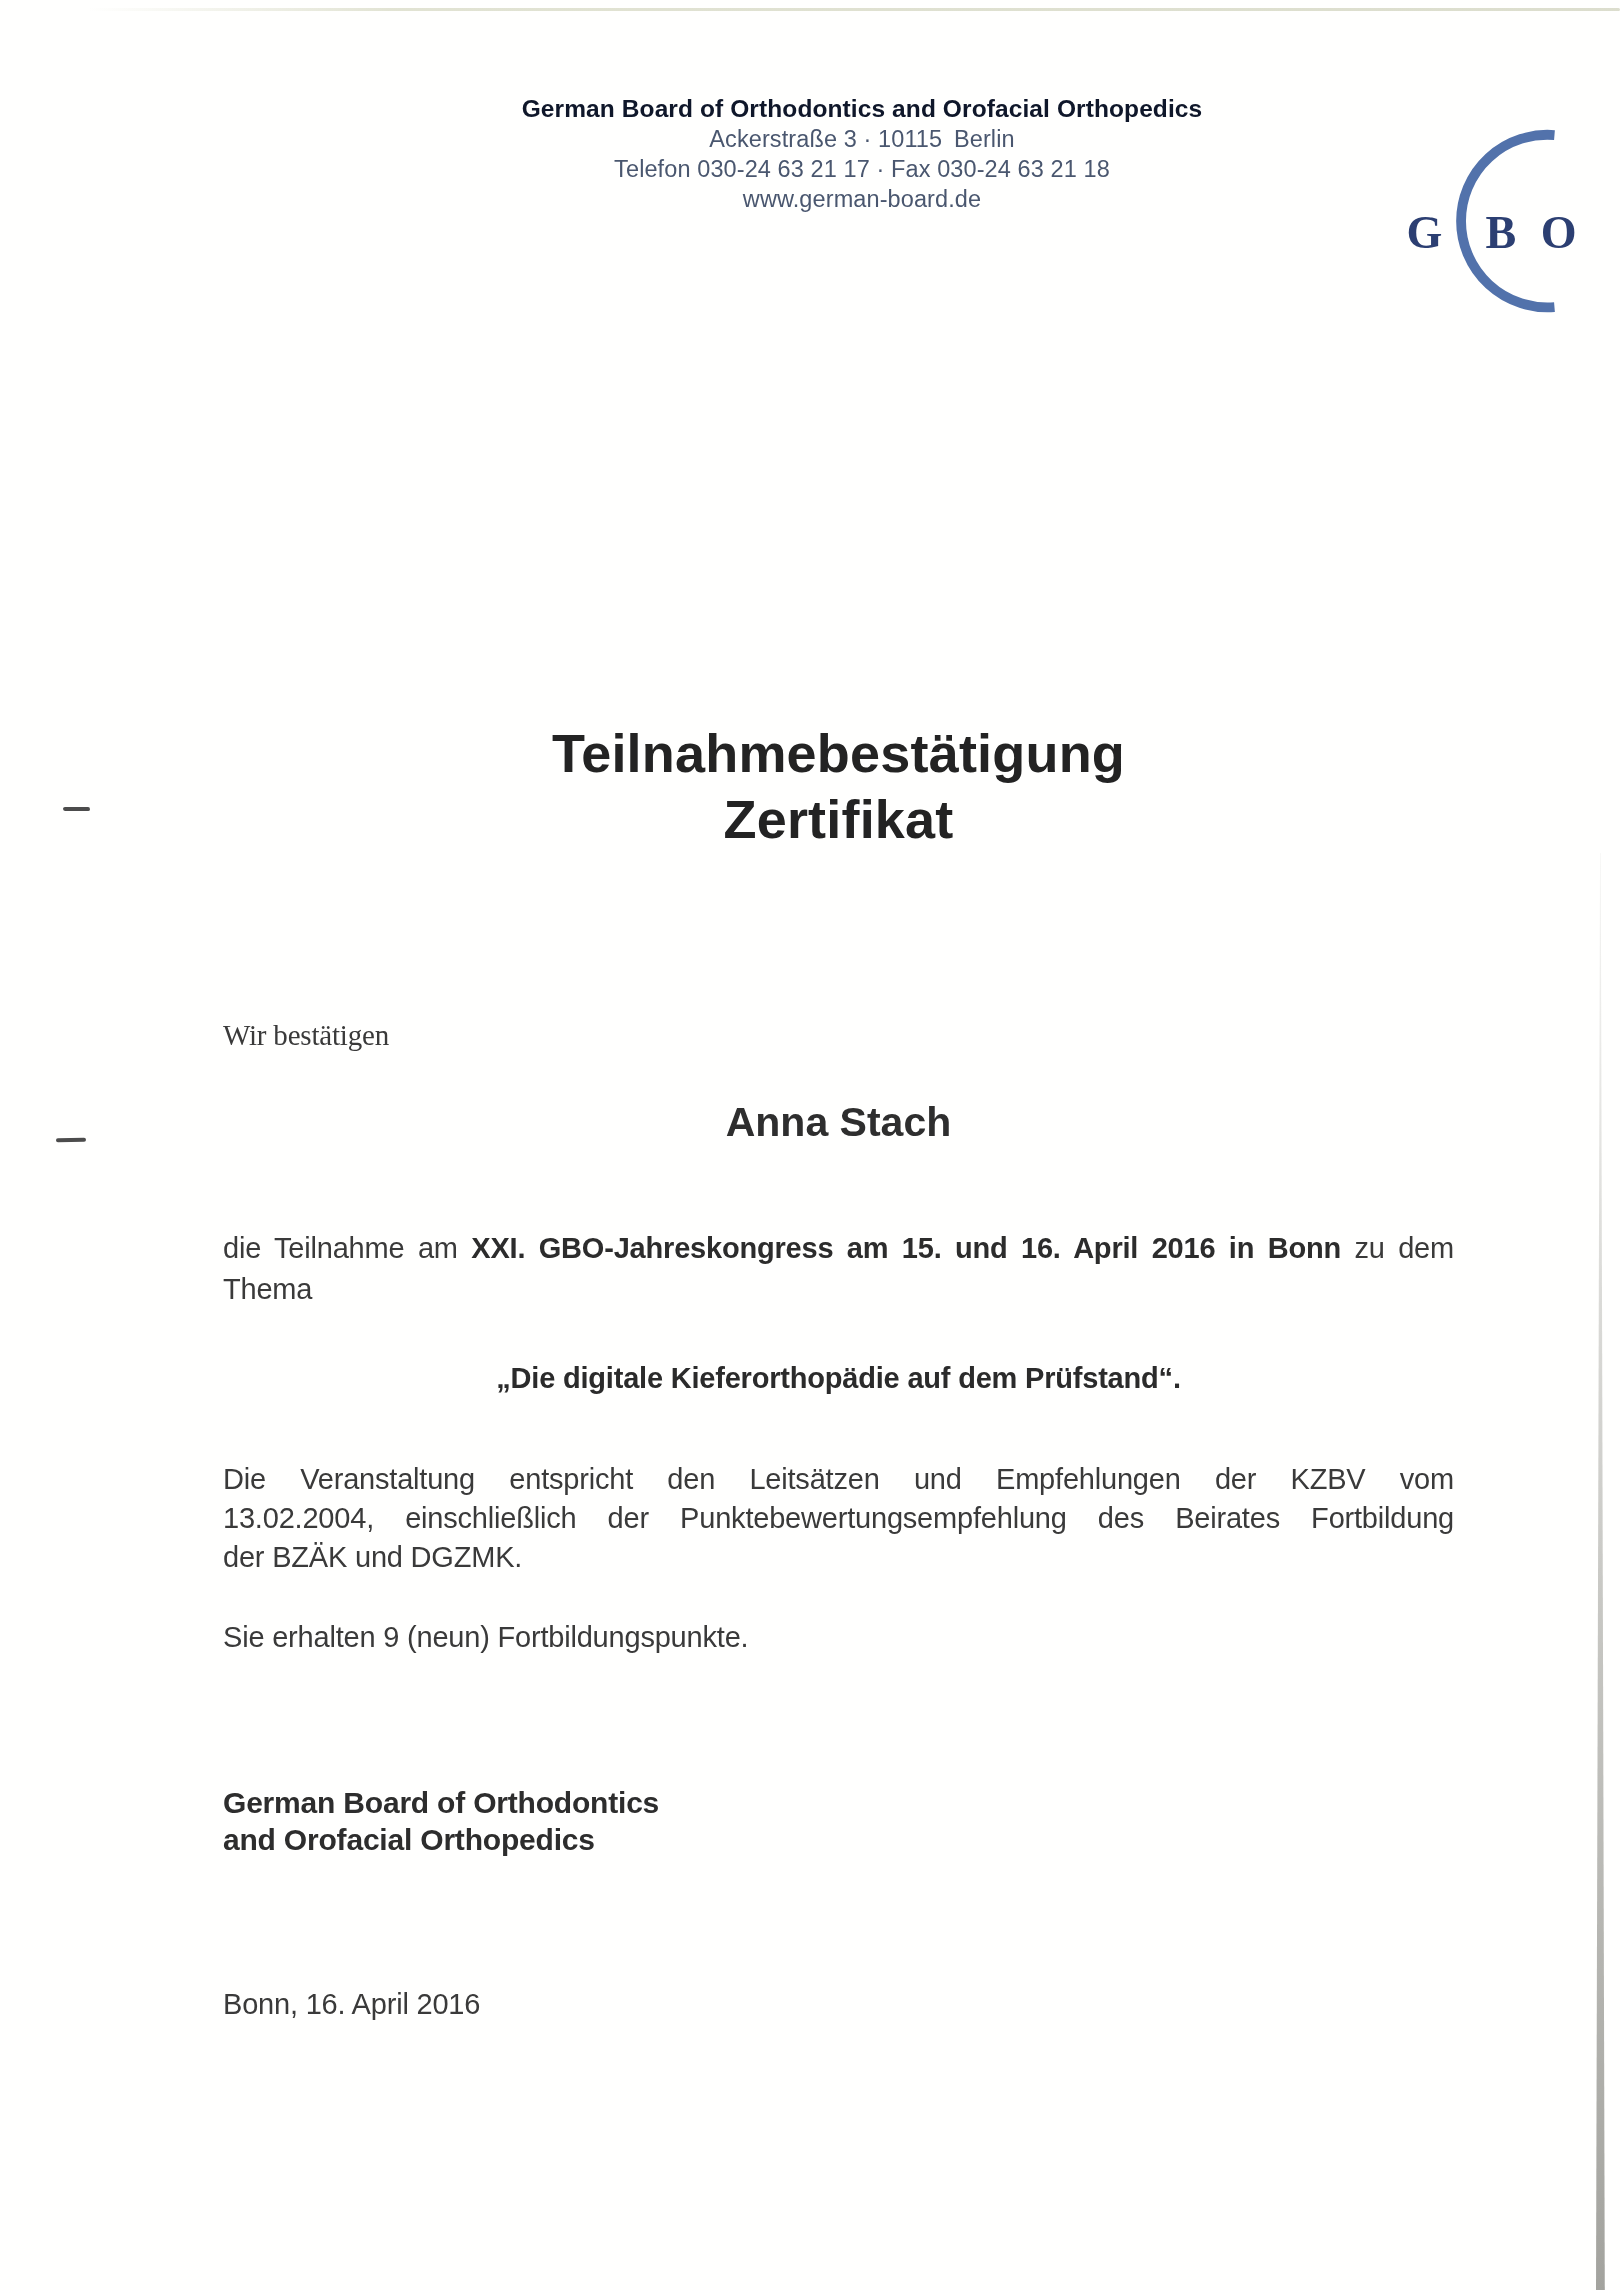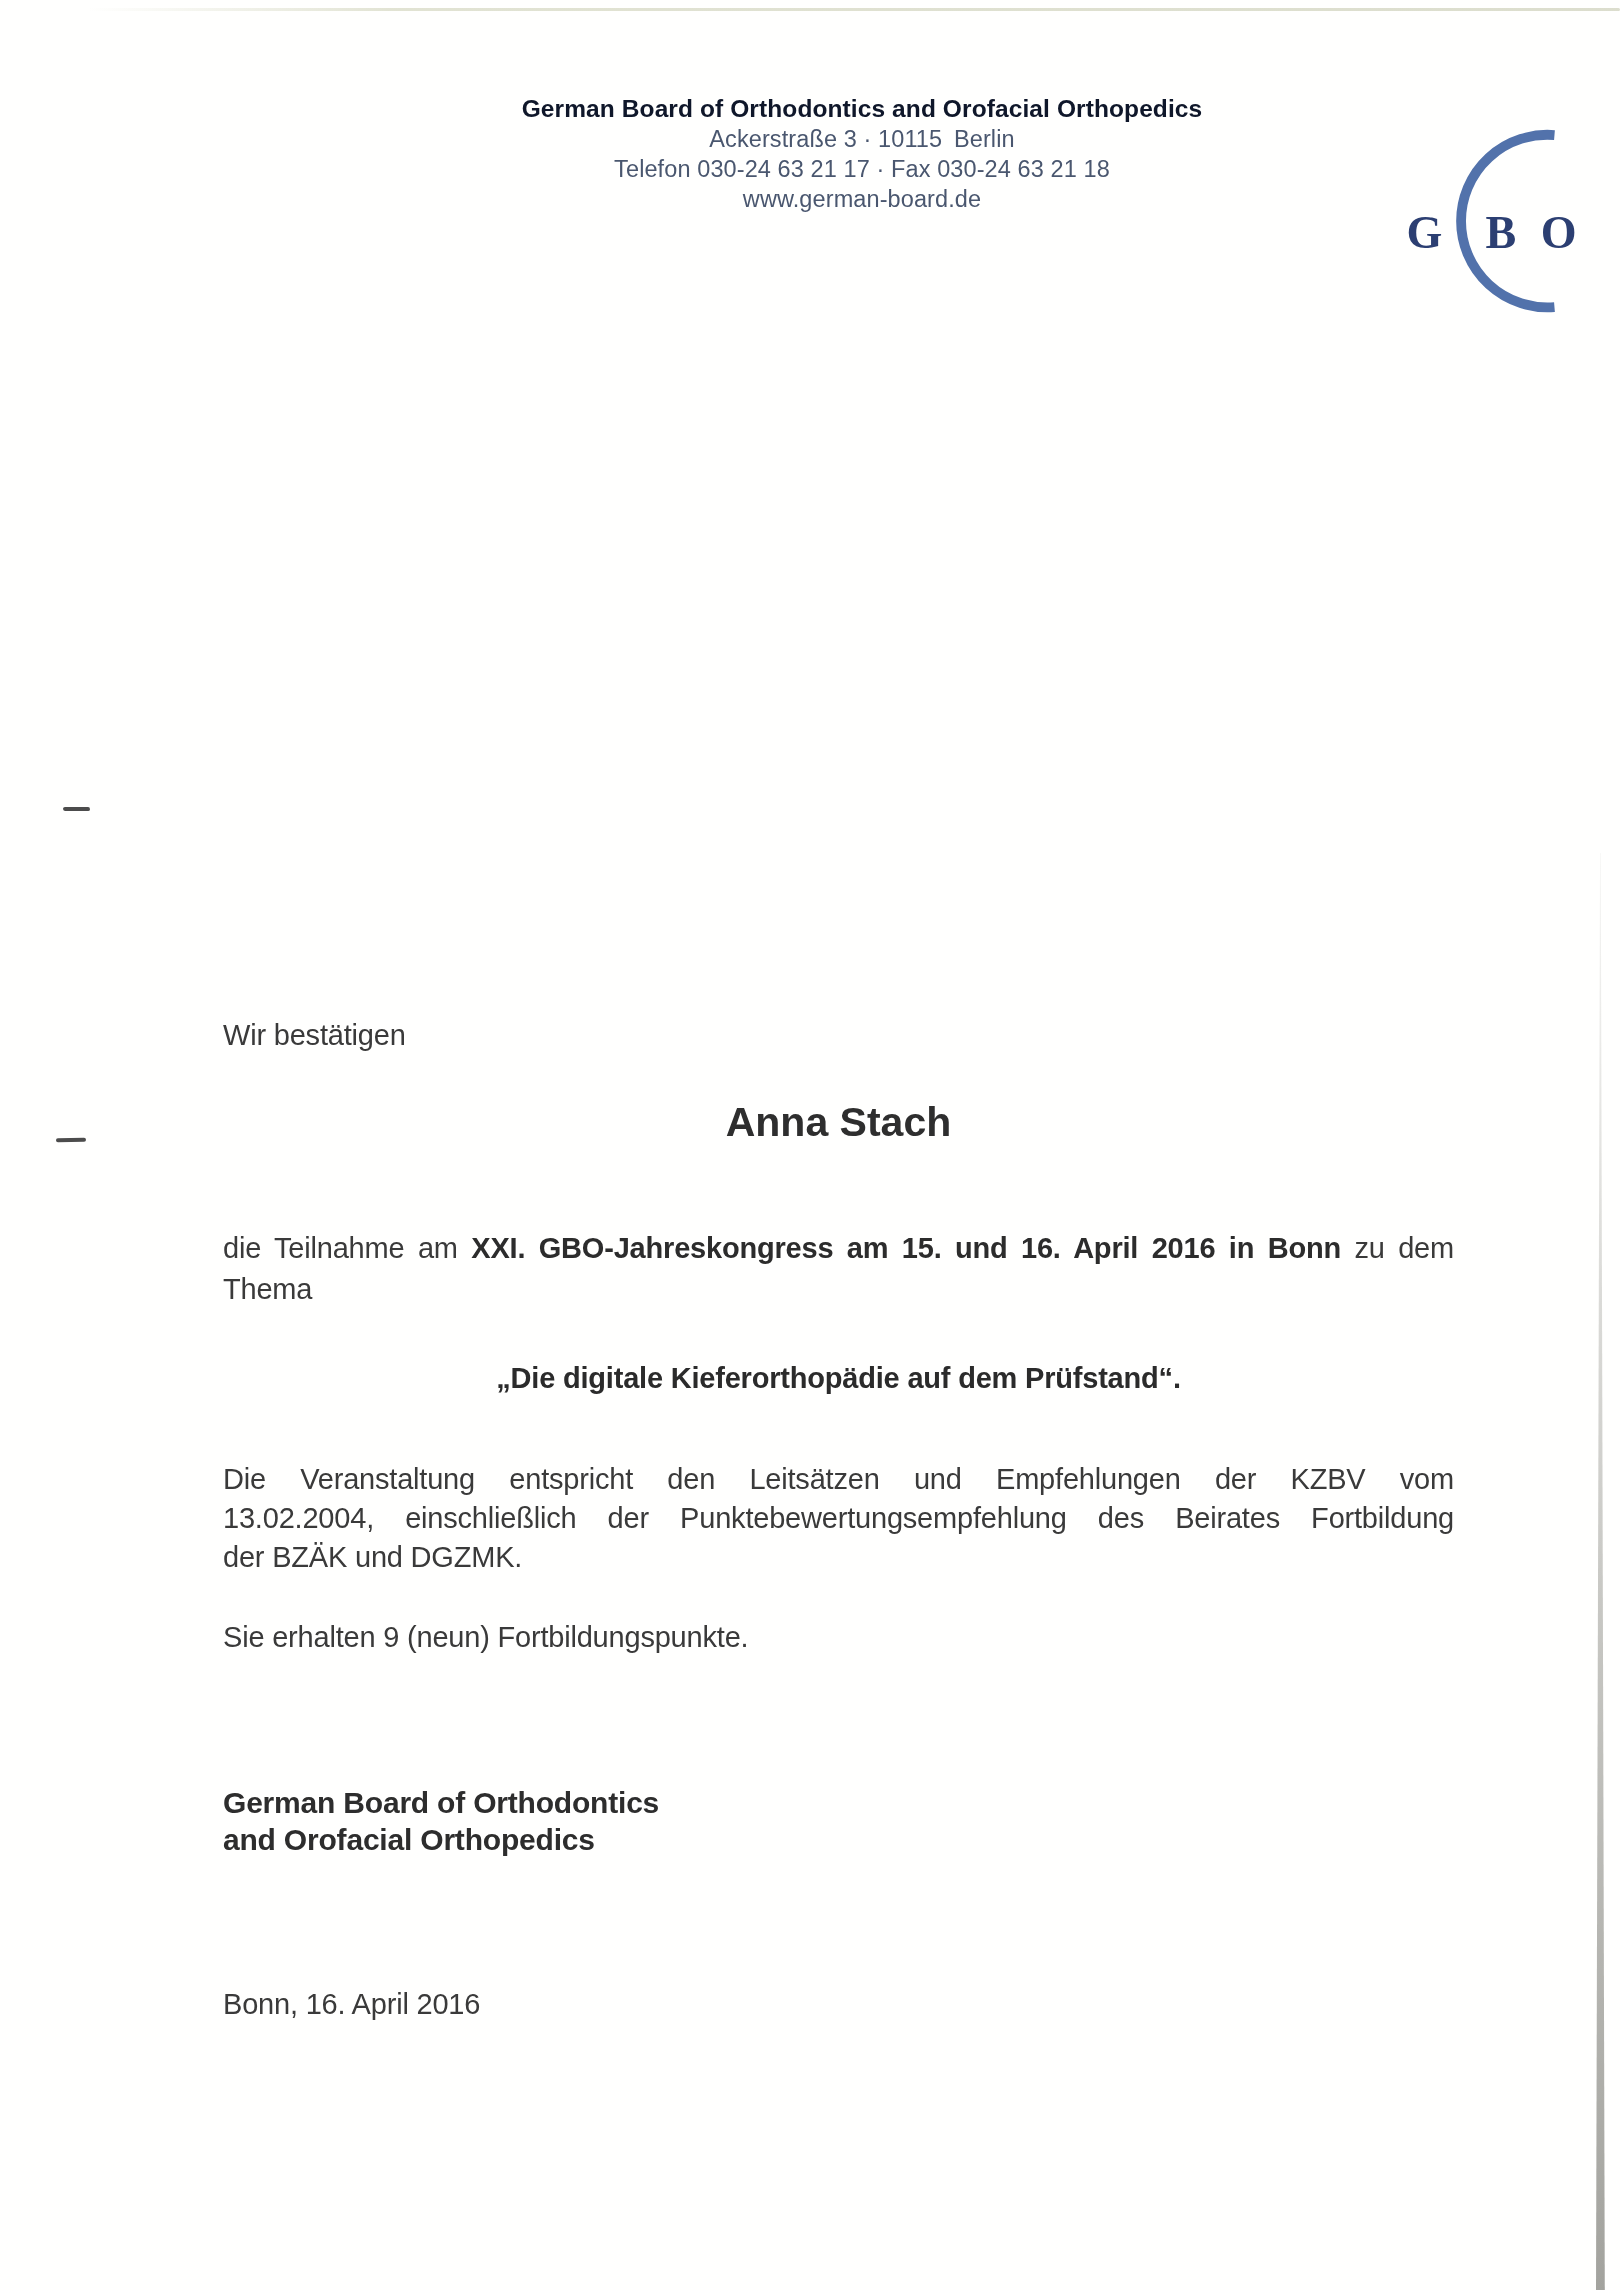--- a/index.html
+++ b/index.html
@@ -69,21 +69,21 @@
   .fold-dash.d1 { top: 807px; left: 63px; width: 26.5px; transform: rotate(0.6deg); }
   .fold-dash.d2 { top: 1138px; left: 56px; width: 30px; transform: rotate(-1.2deg); }
   .body-text {
     position: absolute;
     left: 223px; width: 1231px;
     font-size: 29px;
     line-height: 41px;
     color: #3a3a3a;
     letter-spacing: -0.2px;
   }
-  .confirm-intro { top: 1015px; }
+  .confirm-intro { top: 1015px; font-family: Liberation Serif, serif; }
   .attendee-name {
     top: 1102px;
     text-align: center;
     font-weight: bold;
     font-size: 41px;
     color: #2e2e2e;
     letter-spacing: 0px;
   }
   .participation { top: 1228px; }
   .participation .line-justified {
@@ -134,20 +134,24 @@
 
   <div class="logo">
     <svg width="201" height="206" viewBox="0 0 205 210">
       <path d="M 165.7 15.3 A 88 88 0 1 0 165.7 190.7" fill="none" stroke="#5272ab" stroke-width="10"></path>
       <text x="33" y="131" text-anchor="middle" fill="#2c3f72">G</text>
       <text x="111" y="131" text-anchor="middle" fill="#2c3f72">B</text>
       <text x="170" y="131" text-anchor="middle" fill="#2c3f72">O</text>
     </svg>
   </div>
 
+  <div class="title-block">
+    <div>Teilnahmebestätigung</div>
+    <div>Zertifikat</div>
+  </div>
 
   <div class="fold-dash d1"></div>
   <div class="fold-dash d2"></div>
 
   <div class="body-text confirm-intro">Wir bestätigen</div>
 
   <div class="body-text attendee-name">Anna Stach</div>
 
   <div class="body-text participation">
     <div class="line-justified"><span>die Teilnahme am </span><b>XXI. GBO-Jahreskongress am 15. und 16. April 2016 in Bonn</b><span> zu dem</span></div>

